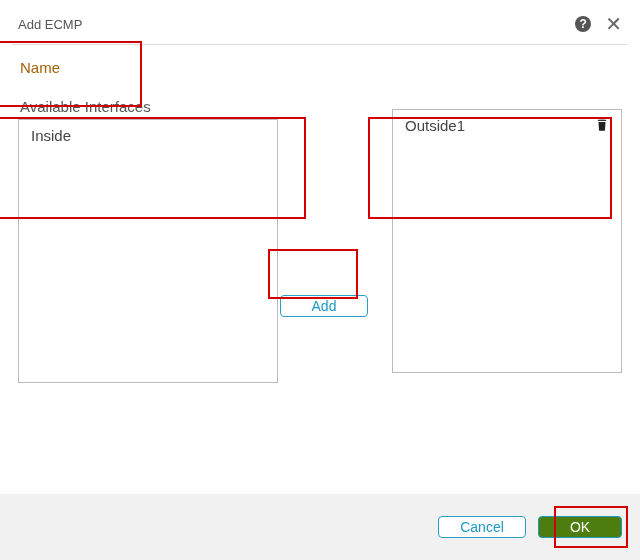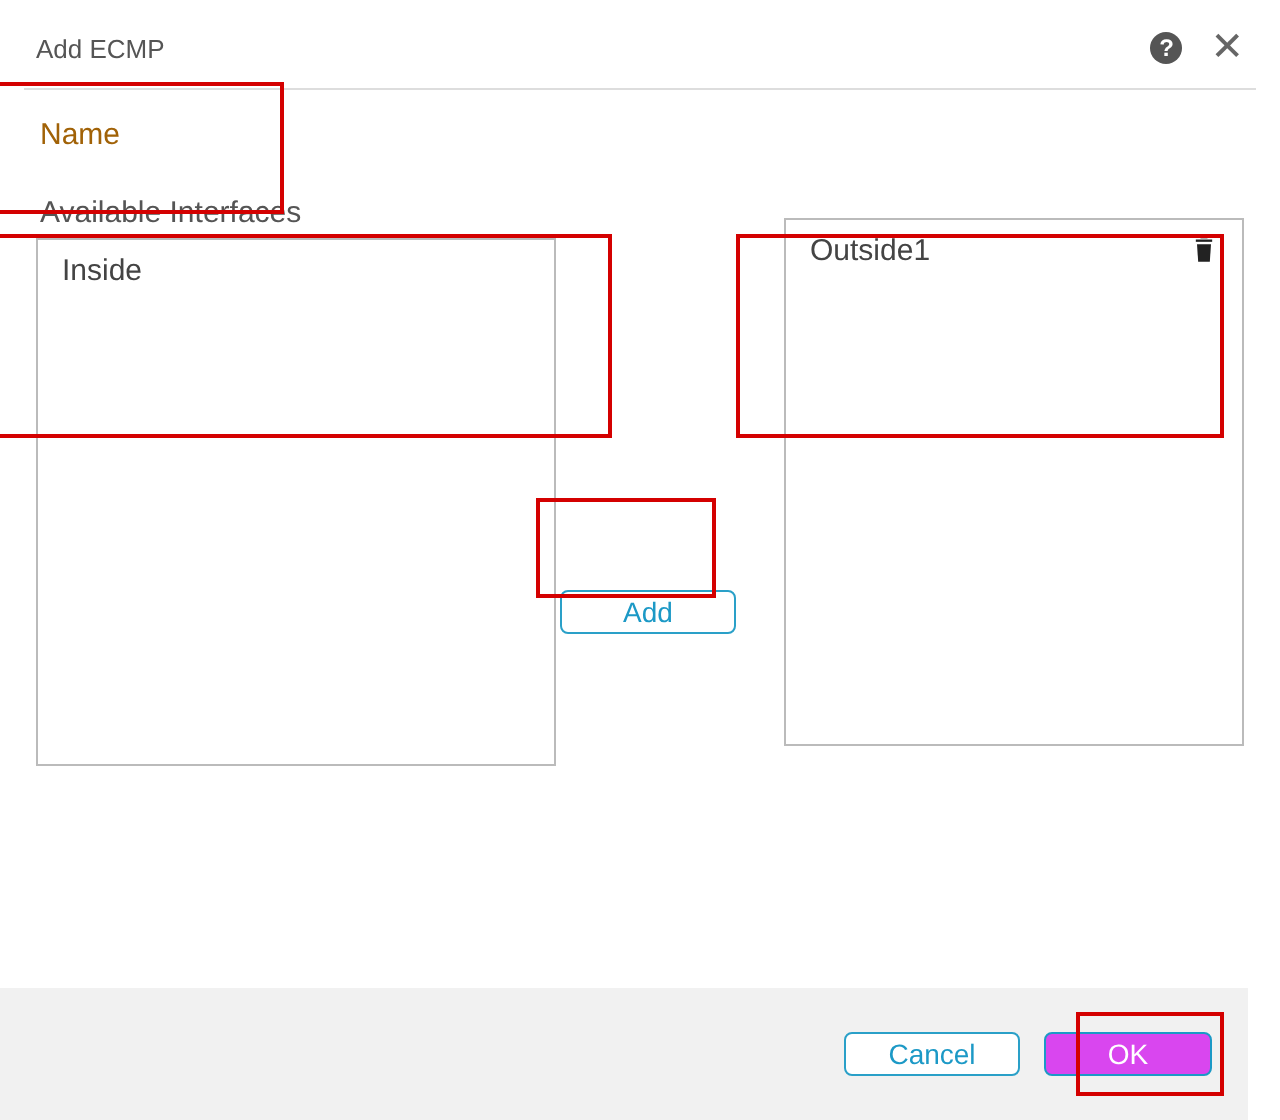--- a/index.html
+++ b/index.html
@@ -15,22 +15,22 @@
   .lists{display:flex;align-items:center;margin-top:22px;position:relative}
   .col-left{width:260px}
   .col-mid{width:92px;display:flex;align-items:center;justify-content:center;margin-top:130px}
   .col-right{width:230px;margin-left:auto}
   .list-label{font-size:15px;color:#555;margin:0 0 4px 2px}
   .listbox{border:1px solid #bbb;height:264px;padding:0 0;overflow:auto;box-sizing:border-box}
   .listbox .item{padding:7px 12px;font-size:15px;color:#444;display:flex;align-items:center}
   .listbox .item .del{margin-left:auto;cursor:pointer;color:#222}
   .del svg{display:block}
   .btn{display:inline-block;min-width:58px;padding:2px 14px;font-size:14px;text-align:center;border-radius:4px;border:1px solid #2aa0c8;background:#fff;color:#1c99c6;cursor:pointer}
-  .btn.primary{background:#d946ef;color:#fff;border-color:#1c99c6}
-  .footer{position:absolute;left:0;right:16px;bottom:0;height:66px;background:#f1f1f1;display:flex;align-items:center;justify-content:flex-end;padding:0 18px;gap:12px}
+  .btn.primary{background:#4d7c0f;color:#fff;border-color:#1c99c6}
+  .footer{position:absolute;left:0;right:0;bottom:0;height:66px;background:#f1f1f1;display:flex;align-items:center;justify-content:flex-end;padding:0 18px;gap:12px}
   
   .hl{position:absolute;border:2px solid #d40000;pointer-events:none;box-sizing:border-box}
 </style>
 </head>
 <body>
 
 <div class="dialog">
 
   <div class="header">
     <div class="title">Add ECMP</div>

